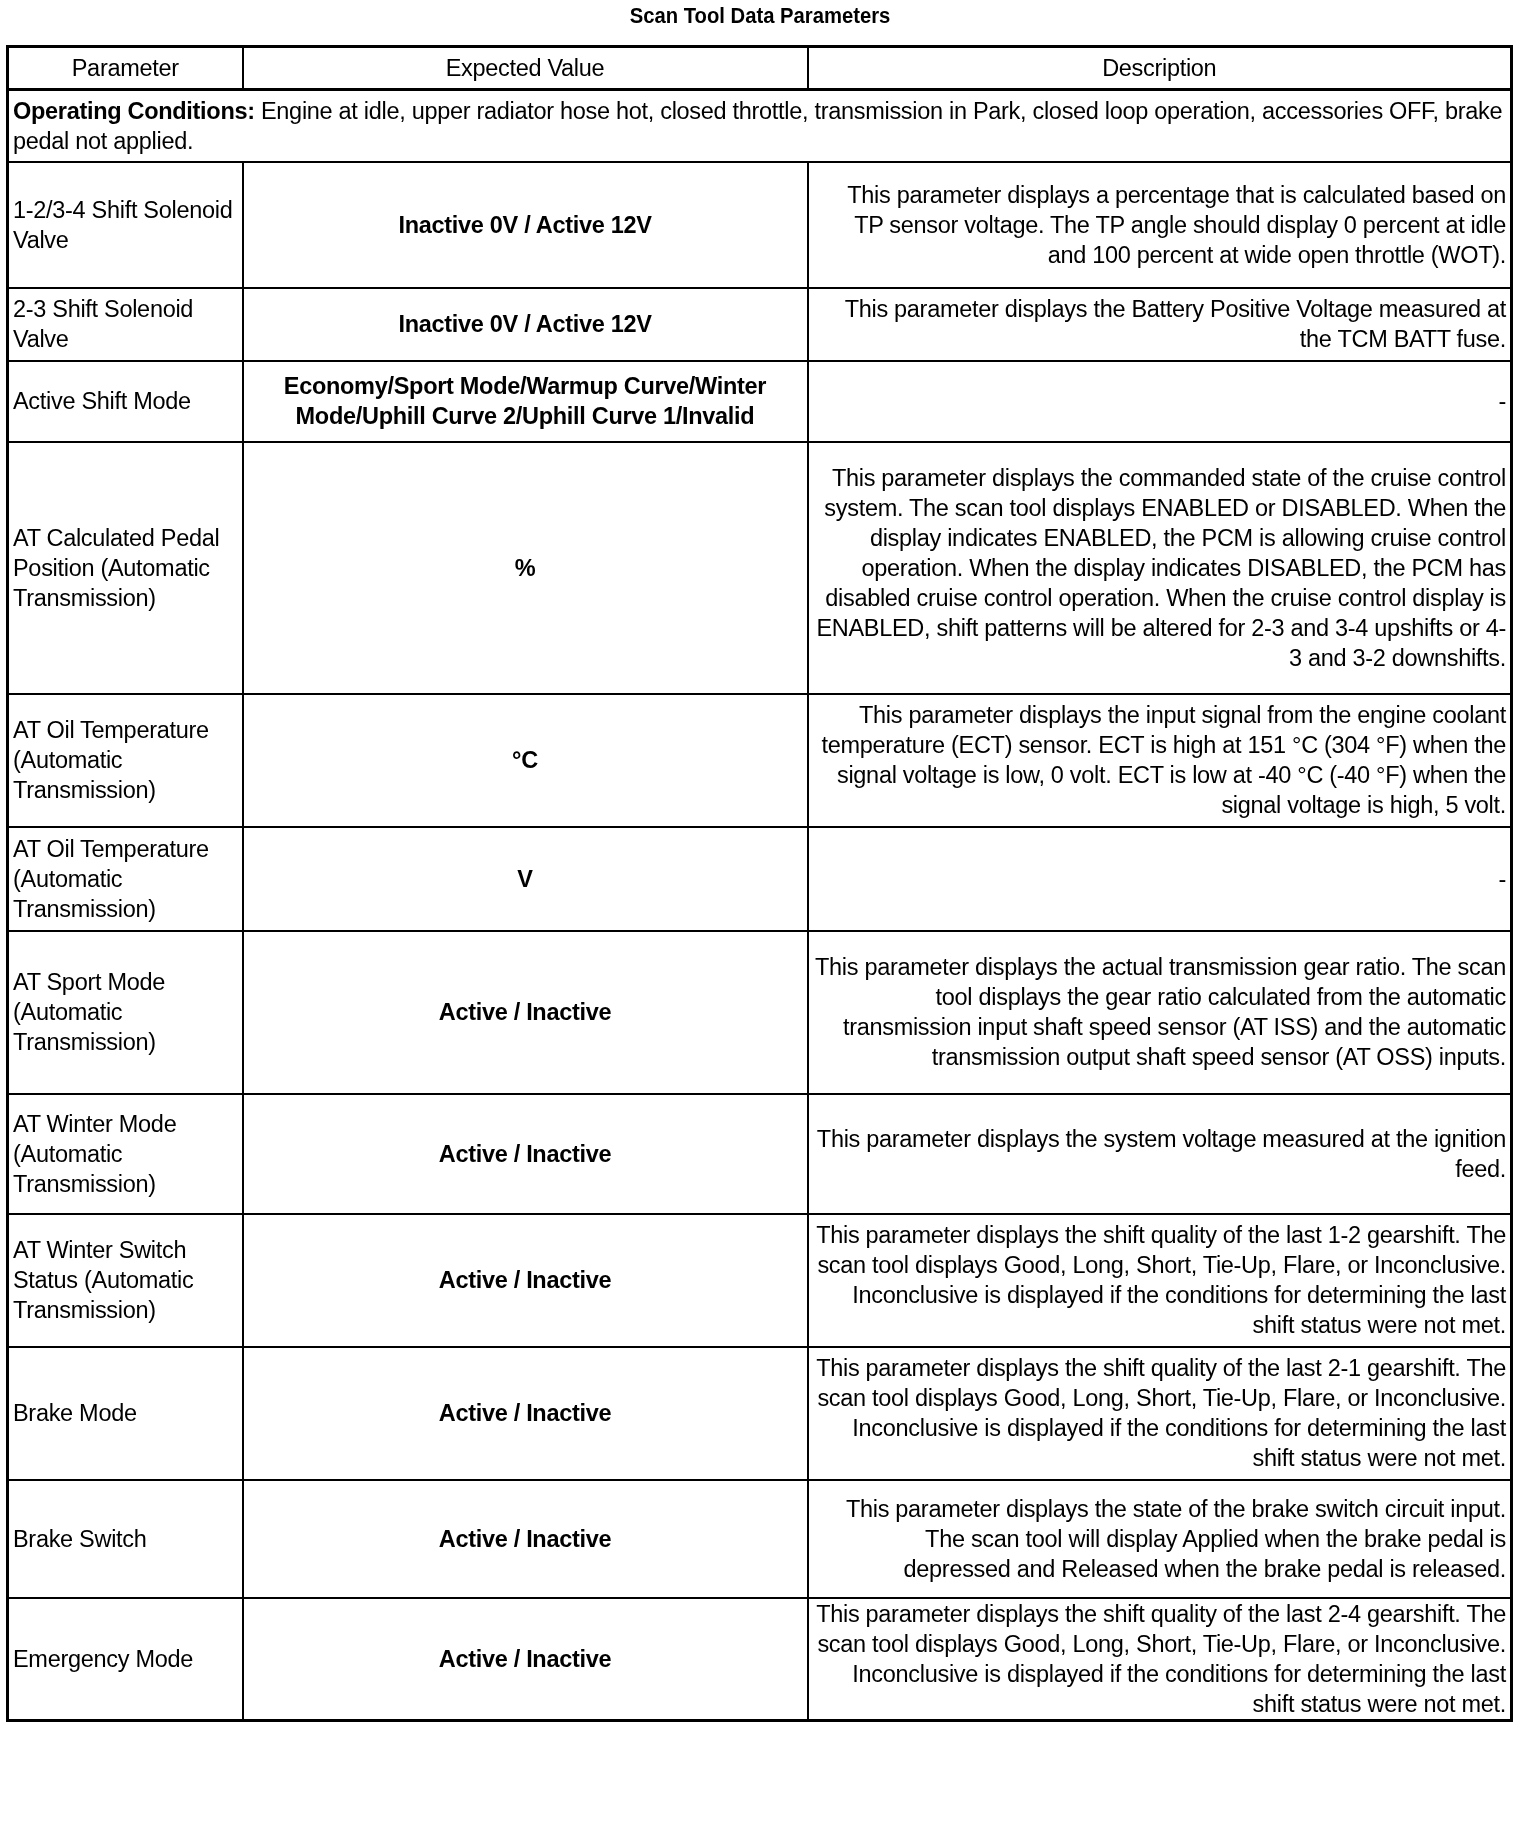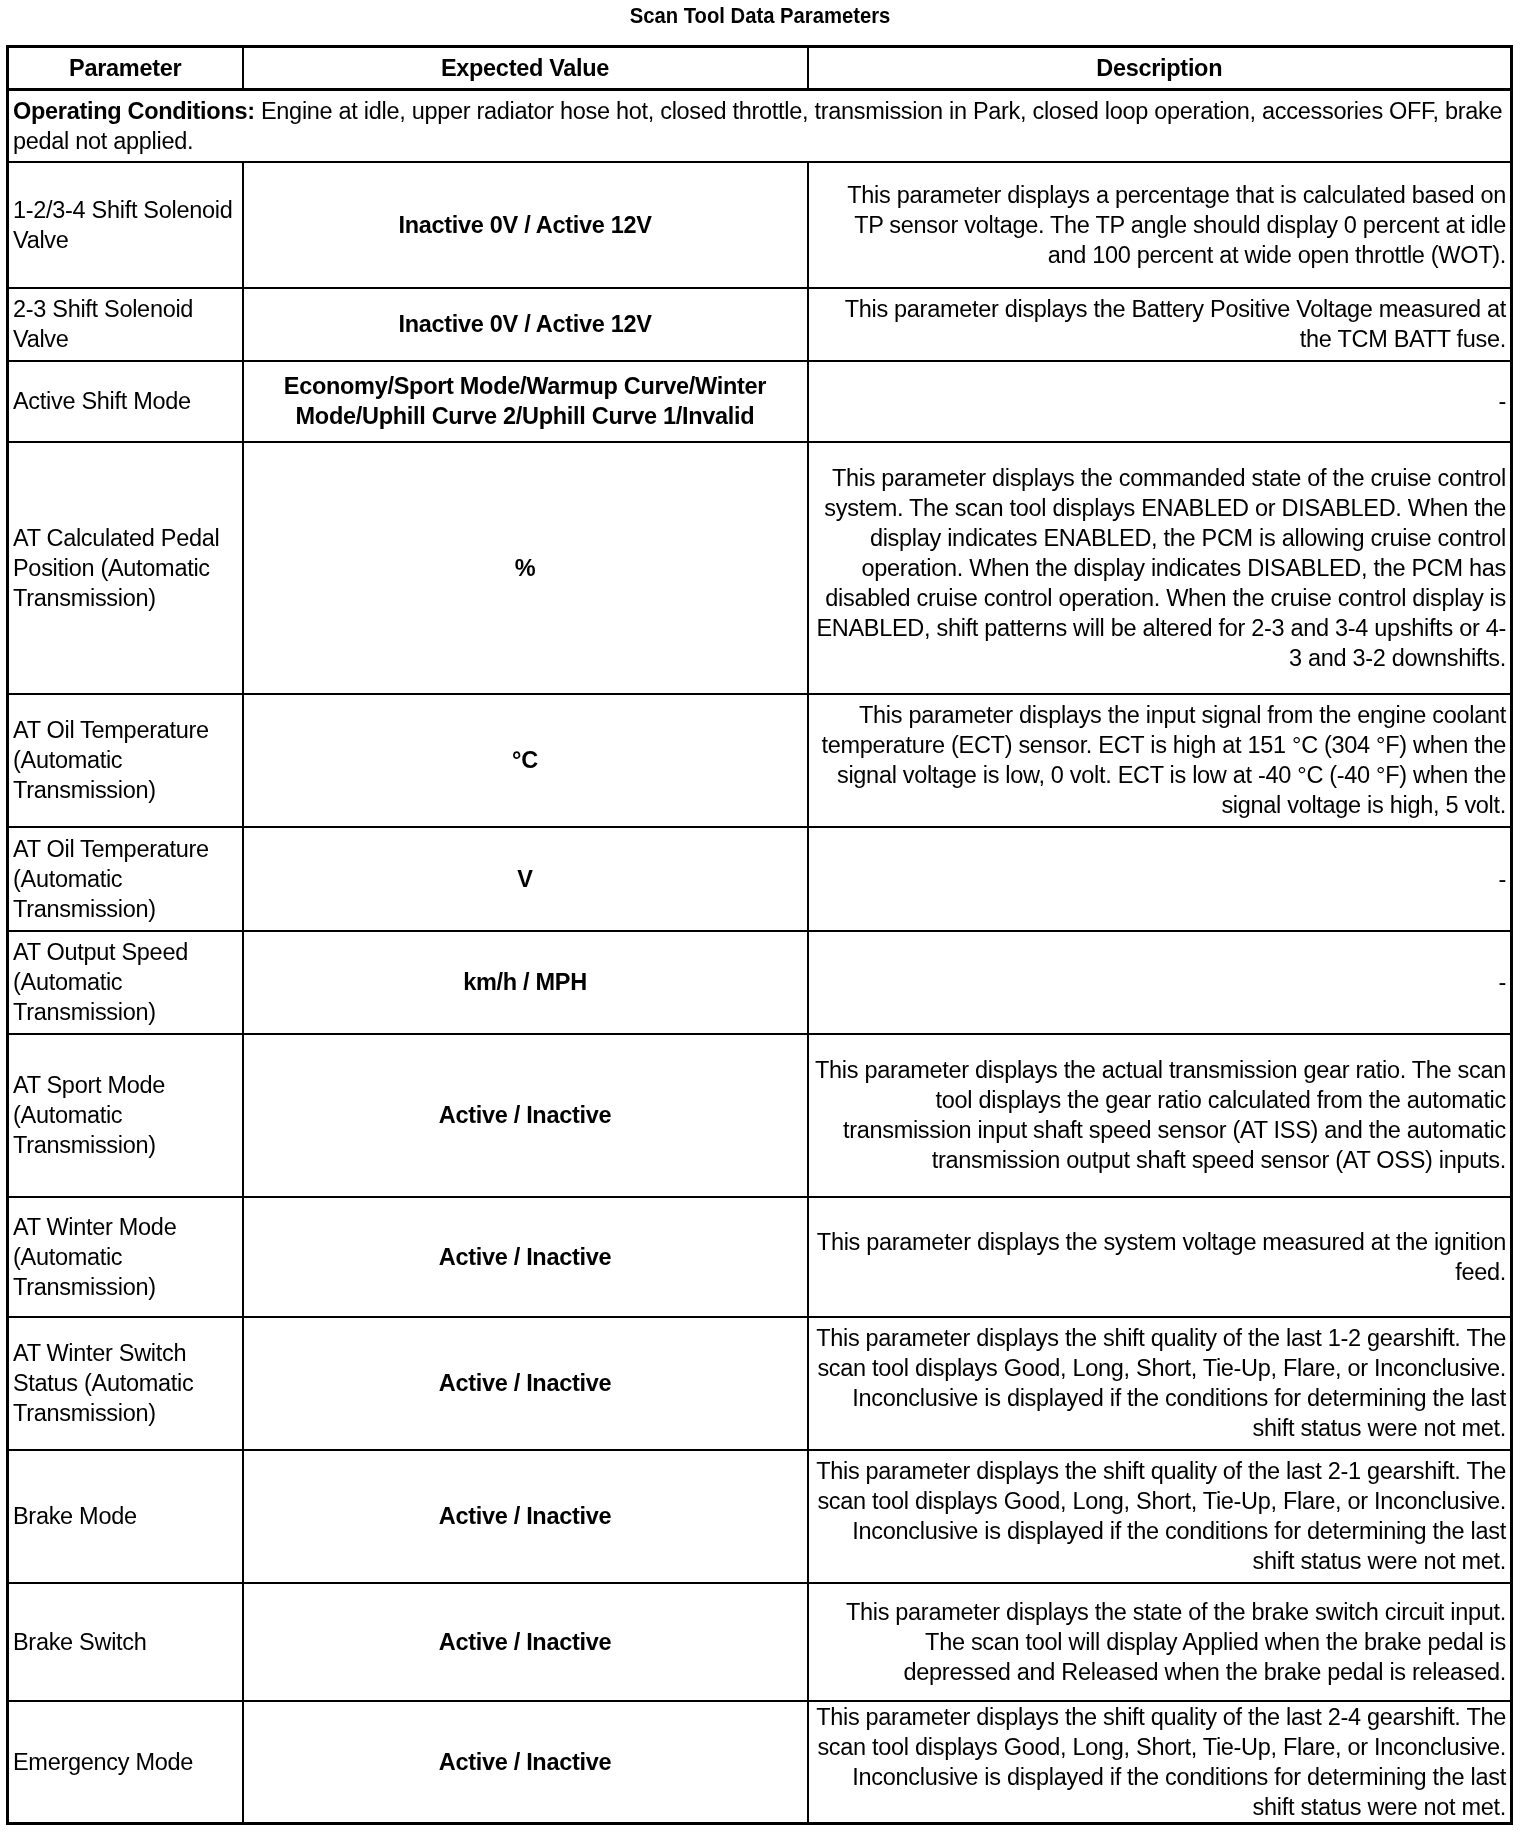--- a/index.html
+++ b/index.html
@@ -18,21 +18,21 @@
     border: 3.5px solid #000;
   }
   table.params col.c1 { width: 235px; }
   table.params col.c2 { width: 565px; }
   table.params col.c3 { width: 704px; }
   table.params th, table.params td {
     border: 2px solid #000; padding: 0 4px; vertical-align: middle;
     font-size: 23.5px; line-height: 30px; letter-spacing: -0.3px;
   }
   table.params thead tr { height: 43px; }
-  table.params thead th { border-bottom: 3.5px solid #000; font-weight: bold; text-align: center; margin-top: 42px; }
+  table.params thead th { border-bottom: 3.5px solid #000; font-weight: normal; text-align: center; margin-top: 42px; }
   td.ops { padding: 4px 4px 4px 5px; }
   td.ops b { font-weight: bold; }
   td.param { text-align: left; }
   td.value { text-align: center; font-weight: bold; }
   td.desc { text-align: right; }
 </style>
 </head>
 <body>
 
 <div class="title">Scan Tool Data Parameters</div>
@@ -77,25 +77,20 @@
     <tr style="height:133px">
       <td class="param">AT Oil Temperature (Automatic Transmission)</td>
       <td class="value">°C</td>
       <td class="desc">This parameter displays the input signal from the engine coolant temperature (ECT) sensor. ECT is high at 151 °C (304 °F) when the signal voltage is low, 0 volt. ECT is low at -40 °C (-40 °F) when the signal voltage is high, 5 volt.</td>
     </tr>
     <tr style="height:104px">
       <td class="param">AT Oil Temperature (Automatic Transmission)</td>
       <td class="value">V</td>
       <td class="desc">-</td>
     </tr>
-    <tr style="height:103px">
-      <td class="param">AT Output Speed (Automatic Transmission)</td>
-      <td class="value">km/h / MPH</td>
-      <td class="desc">-</td>
-    </tr>
     <tr style="height:163px">
       <td class="param">AT Sport Mode (Automatic Transmission)</td>
       <td class="value">Active / Inactive</td>
       <td class="desc">This parameter displays the actual transmission gear ratio. The scan tool displays the gear ratio calculated from the automatic transmission input shaft speed sensor (AT ISS) and the automatic transmission output shaft speed sensor (AT OSS) inputs.</td>
     </tr>
     <tr style="height:120px">
       <td class="param">AT Winter Mode (Automatic Transmission)</td>
       <td class="value">Active / Inactive</td>
       <td class="desc">This parameter displays the system voltage measured at the ignition feed.</td>
     </tr>

